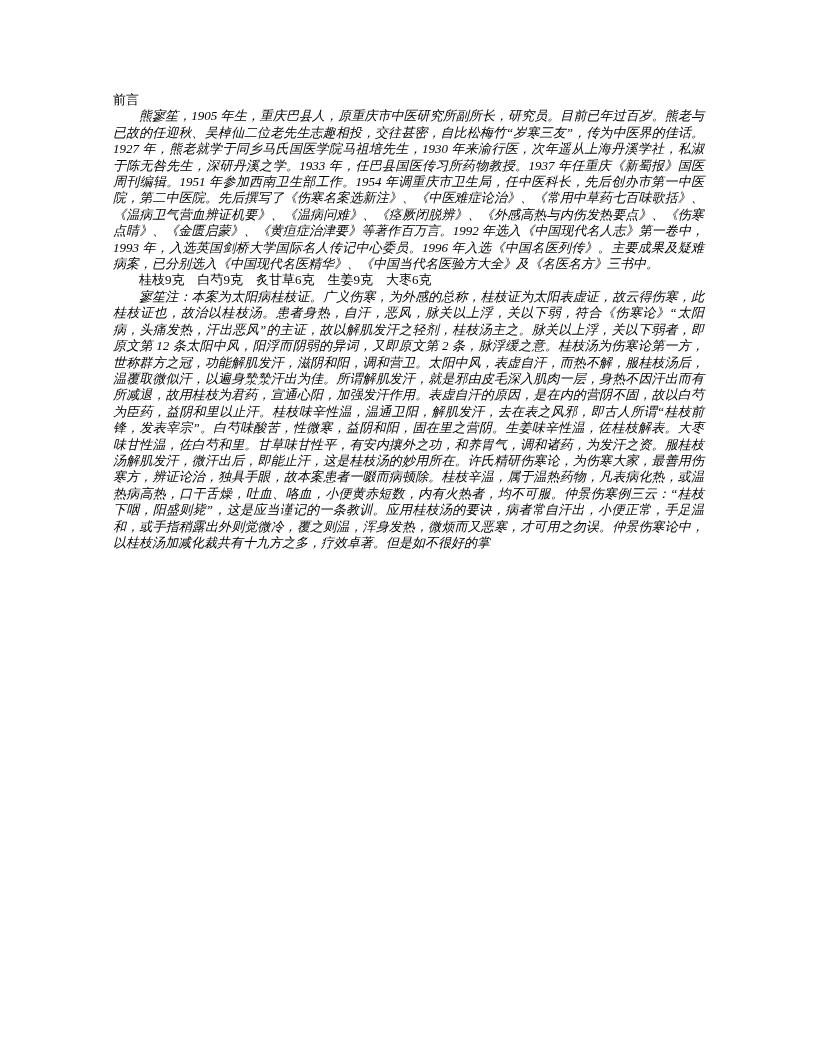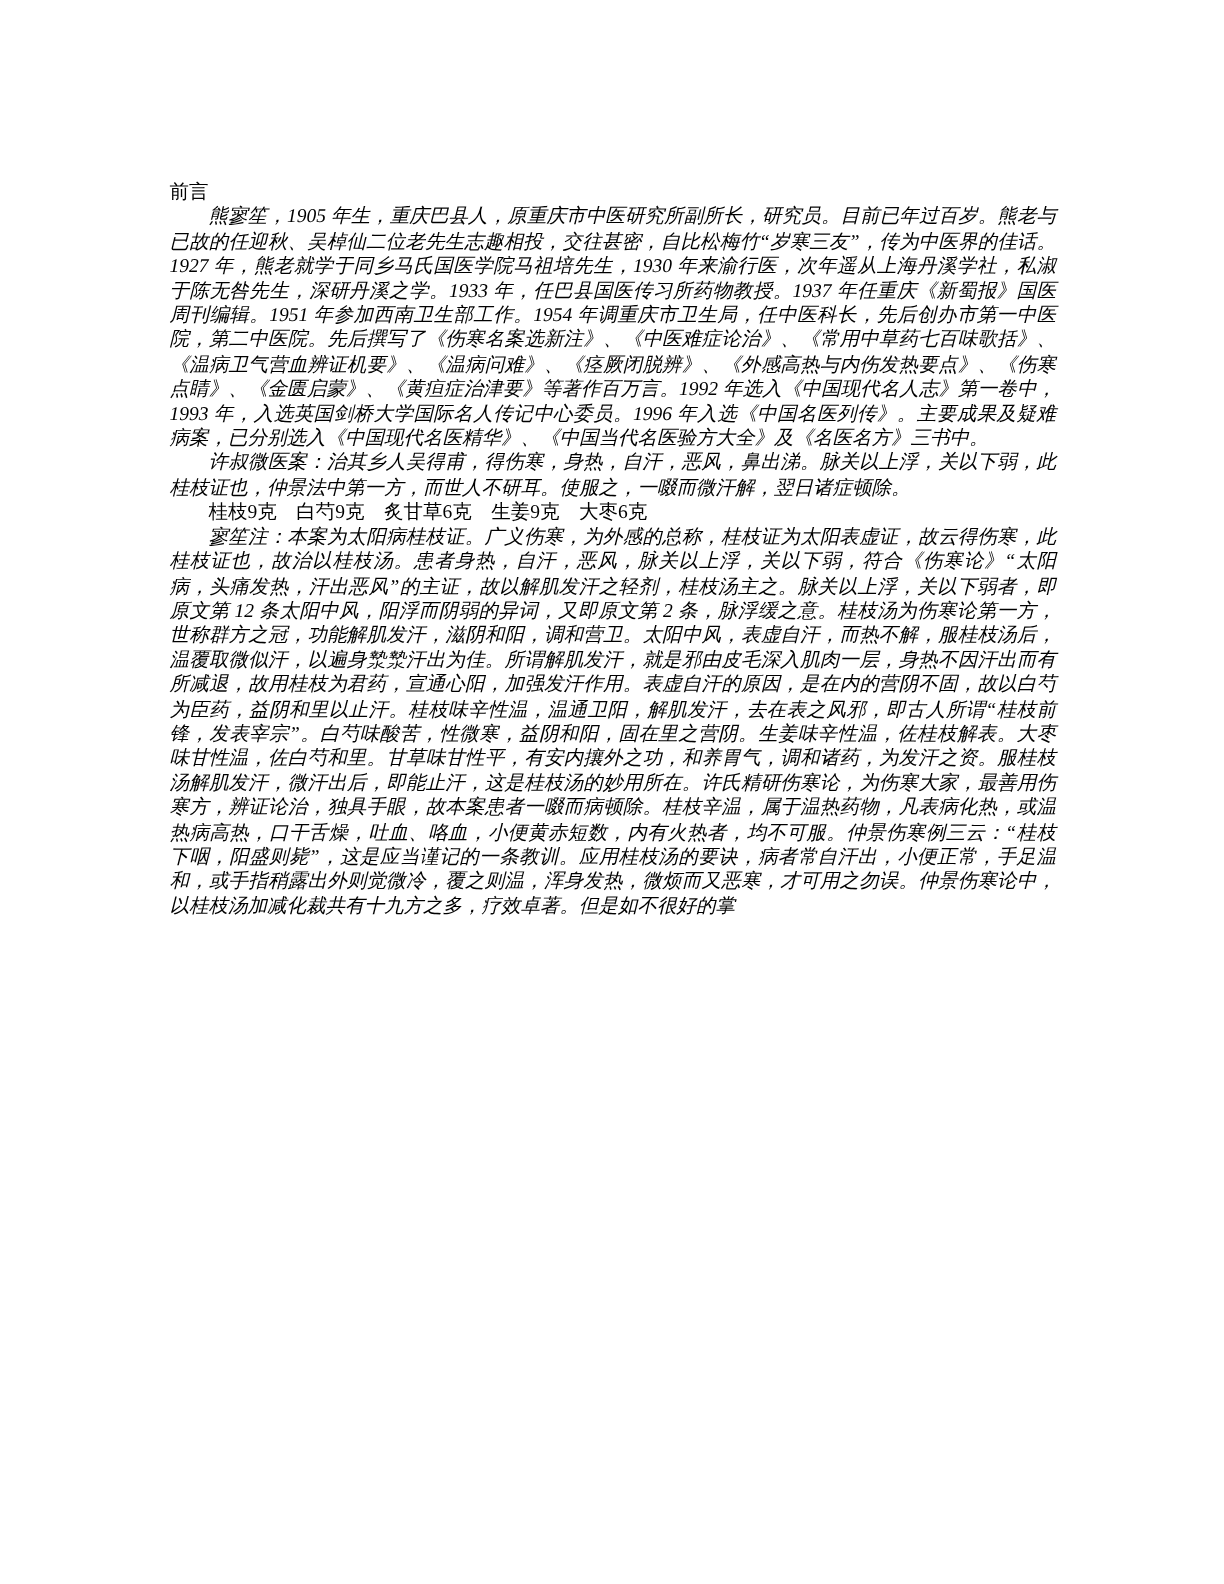--- a/index.html
+++ b/index.html
@@ -6,21 +6,21 @@
     margin: 0;
     padding: 0;
     background: #ffffff;
   }
   .page {
     position: relative;
     width: 816px;
     height: 1056px;
     box-sizing: border-box;
     margin: 0 auto;
-    padding: 120px 112px 60px 113px;
+    padding: 92px 112px 60px 113px;
     background: #ffffff;
     color: #000000;
     font-family: "Liberation Serif", "DejaVu Serif", serif;
     font-size: 13px;
     line-height: 16.4px;
     overflow: hidden;
   }
   .heading {
     margin: 0;
     text-indent: 0;
@@ -41,16 +41,15 @@
     text-indent: 2em;
     white-space: pre-wrap;
   }
 </style>
 </head>
 <body>
 
 <div class="page">
   <p class="heading">前言</p>
   <p class="para">熊寥笙，1905 年生，重庆巴县人，原重庆市中医研究所副所长，研究员。目前已年过百岁。熊老与已故的任迎秋、吴棹仙二位老先生志趣相投，交往甚密，自比松梅竹“岁寒三友”，传为中医界的佳话。1927 年，熊老就学于同乡马氏国医学院马祖培先生，1930 年来渝行医，次年遥从上海丹溪学社，私淑于陈无咎先生，深研丹溪之学。1933 年，任巴县国医传习所药物教授。1937 年任重庆《新蜀报》国医周刊编辑。1951 年参加西南卫生部工作。1954 年调重庆市卫生局，任中医科长，先后创办市第一中医院，第二中医院。先后撰写了《伤寒名案选新注》、《中医难症论治》、《常用中草药七百味歌括》、《温病卫气营血辨证机要》、《温病问难》、《痉厥闭脱辨》、《外感高热与内伤发热要点》、《伤寒点睛》、《金匮启蒙》、《黄疸症治津要》等著作百万言。1992 年选入《中国现代名人志》第一卷中，1993 年，入选英国剑桥大学国际名人传记中心委员。1996 年入选《中国名医列传》。主要成果及疑难病案，已分别选入《中国现代名医精华》、《中国当代名医验方大全》及《名医名方》三书中。</p>
-  <p class="para">许叔微医案：治其乡人吴得甫，得伤寒，身热，自汗，恶风，鼻出涕。脉关以上浮，关以下弱，此桂枝证也，仲景法中第一方，而世人不研耳。使服之，一啜而微汗解，翌日诸症顿除。</p>
   <p class="prescription">桂枝9克　白芍9克　炙甘草6克　生姜9克　大枣6克</p>
   <p class="para">寥笙注：本案为太阳病桂枝证。广义伤寒，为外感的总称，桂枝证为太阳表虚证，故云得伤寒，此桂枝证也，故治以桂枝汤。患者身热，自汗，恶风，脉关以上浮，关以下弱，符合《伤寒论》“太阳病，头痛发热，汗出恶风”的主证，故以解肌发汗之轻剂，桂枝汤主之。脉关以上浮，关以下弱者，即原文第 12 条太阳中风，阳浮而阴弱的异词，又即原文第 2 条，脉浮缓之意。桂枝汤为伤寒论第一方，世称群方之冠，功能解肌发汗，滋阴和阳，调和营卫。太阳中风，表虚自汗，而热不解，服桂枝汤后，温覆取微似汗，以遍身漐漐汗出为佳。所谓解肌发汗，就是邪由皮毛深入肌肉一层，身热不因汗出而有所减退，故用桂枝为君药，宣通心阳，加强发汗作用。表虚自汗的原因，是在内的营阴不固，故以白芍为臣药，益阴和里以止汗。桂枝味辛性温，温通卫阳，解肌发汗，去在表之风邪，即古人所谓“桂枝前锋，发表宰宗”。白芍味酸苦，性微寒，益阴和阳，固在里之营阴。生姜味辛性温，佐桂枝解表。大枣味甘性温，佐白芍和里。甘草味甘性平，有安内攘外之功，和养胃气，调和诸药，为发汗之资。服桂枝汤解肌发汗，微汗出后，即能止汗，这是桂枝汤的妙用所在。许氏精研伤寒论，为伤寒大家，最善用伤寒方，辨证论治，独具手眼，故本案患者一啜而病顿除。桂枝辛温，属于温热药物，凡表病化热，或温热病高热，口干舌燥，吐血、咯血，小便黄赤短数，内有火热者，均不可服。仲景伤寒例三云：“桂枝下咽，阳盛则毙”，这是应当谨记的一条教训。应用桂枝汤的要诀，病者常自汗出，小便正常，手足温和，或手指稍露出外则觉微冷，覆之则温，浑身发热，微烦而又恶寒，才可用之勿误。仲景伤寒论中，以桂枝汤加减化裁共有十九方之多，疗效卓著。但是如不很好的掌</p>
 </div>
 
 </body></html>

